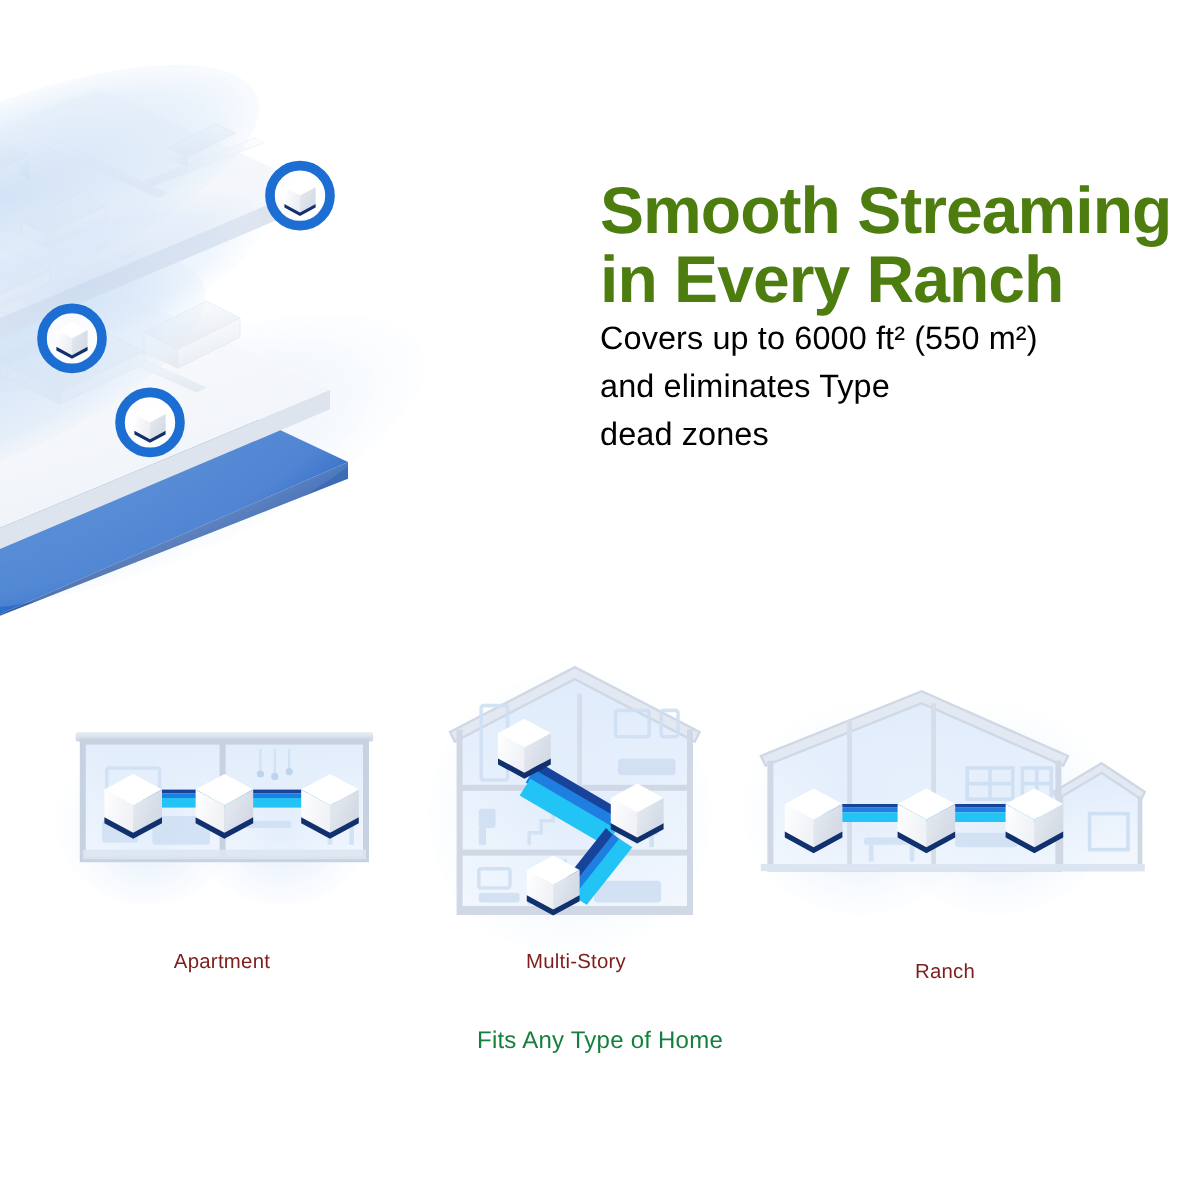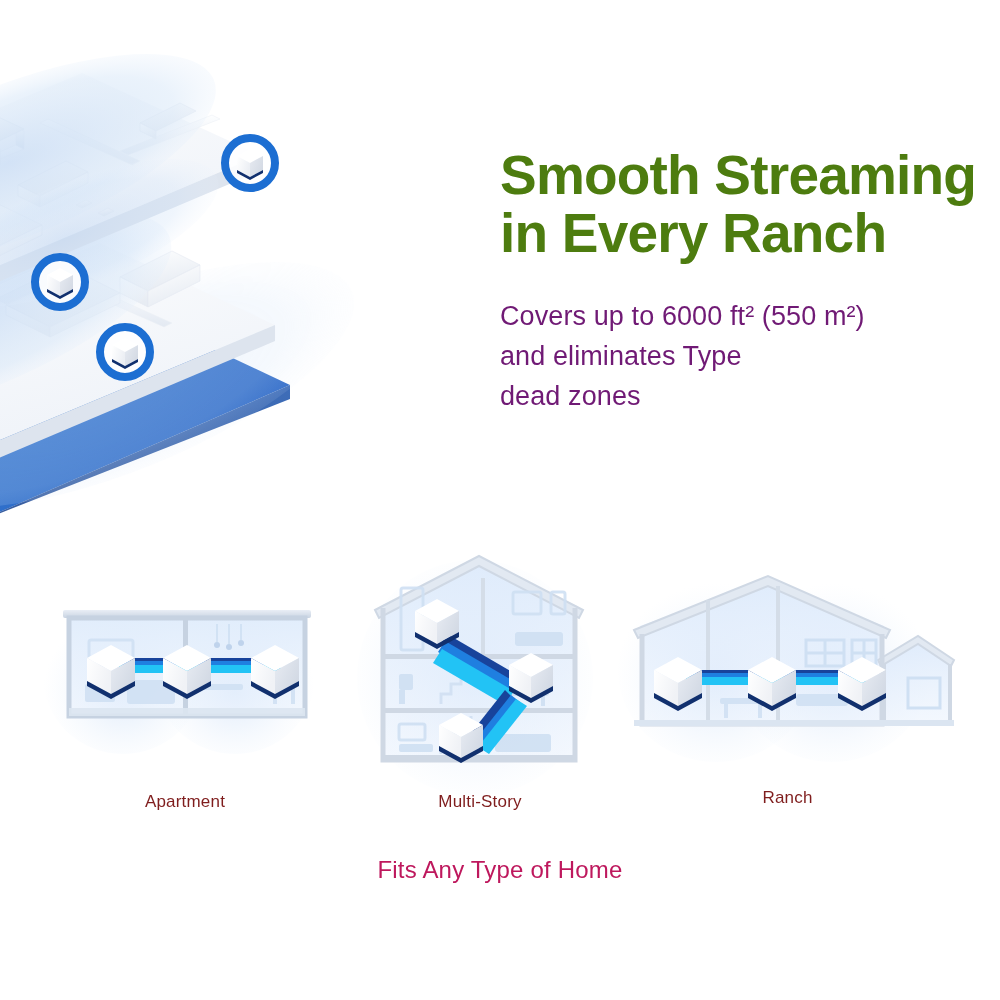--- a/index.html
+++ b/index.html
@@ -13,42 +13,42 @@
   .hero { position:absolute; left:0; top:0; width:1000px; height:545px; }
   .hero-art { position:absolute; left:-180px; top:55px; width:680px; height:470px; }
   .hero-art svg { display:block; width:100%; height:100%; overflow:visible; }
 
   .hero-copy { position:absolute; left:500px; top:146px; width:470px; }
   .hero-title {
     font-size:55px; font-weight:bold; line-height:58px; color:#4d7c0f;
     letter-spacing:-0.8px; white-space:nowrap;
   }
   .hero-sub {
-    margin-top:34px; font-size:27px; line-height:40px; color:#701a75;
+    font-size:27px; line-height:40px; color:#000000;
     font-weight:300; letter-spacing:0.1px;
   }
   .hero-sub .nb { white-space:nowrap; }
 
   
   .homes { position:absolute; left:0; top:548px; width:1000px; height:290px; }
   .home-cell { position:absolute; top:0; }
   .home-cell .art { position:relative; }
   .home-cell .art svg { display:block; overflow:visible; }
   .home-label {
     position:absolute; left:0; width:100%; text-align:center;
     font-size:17px; color:#7f1d1d; font-weight:300; letter-spacing:0.2px;
   }
 
   .cell-apartment { left:35px;  width:300px; }
   .cell-multi     { left:355px; width:250px; }
   .cell-ranch     { left:620px; width:335px; }
 
   .caption {
     position:absolute; left:0; top:856px; width:1000px; text-align:center;
-    font-size:24px; font-weight:300; color:#be185d; letter-spacing:0.2px;
+    font-size:20px; font-weight:300; color:#15803d; letter-spacing:0.2px;
   }
 </style>
 </head>
 <body>
 
 <div class="page">
 
   <section class="hero">
 
     <div class="hero-art">
@@ -535,18 +535,18 @@
             <path d="M -24 9 L 0 22 L 24 9 L 24 14 L 0 27 L -24 14 Z" fill="#11306e"></path>
           </g>
           <g transform="translate(242,136)">
             <path d="M -24 -14 L 0 -27 L 24 -14 L 0 -1 Z" fill="#ffffff"></path>
             <path d="M -24 -14 L 0 -1 L 0 22 L -24 9 Z" fill="url(#cL4)"></path>
             <path d="M 0 -1 L 24 -14 L 24 9 L 0 22 Z" fill="url(#cR4)"></path>
             <path d="M -24 9 L 0 22 L 24 9 L 24 14 L 0 27 L -24 14 Z" fill="#11306e"></path>
           </g>
         </svg>
       </div>
-      <div class="home-label" style="top:240px">Ranch</div>
+      <div class="home-label" style="top:252px">Ranch</div>
     </div>
   </section>
 
   <div class="caption">Fits Any Type of Home</div>
 </div>
 
 </body></html>

